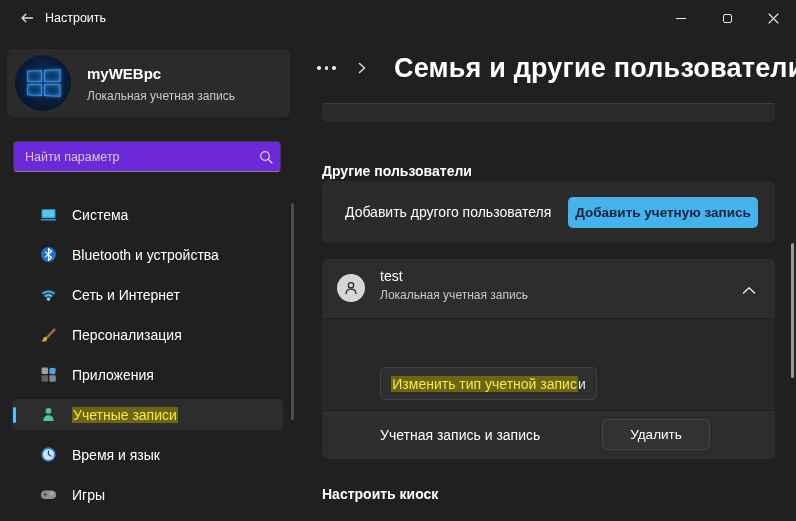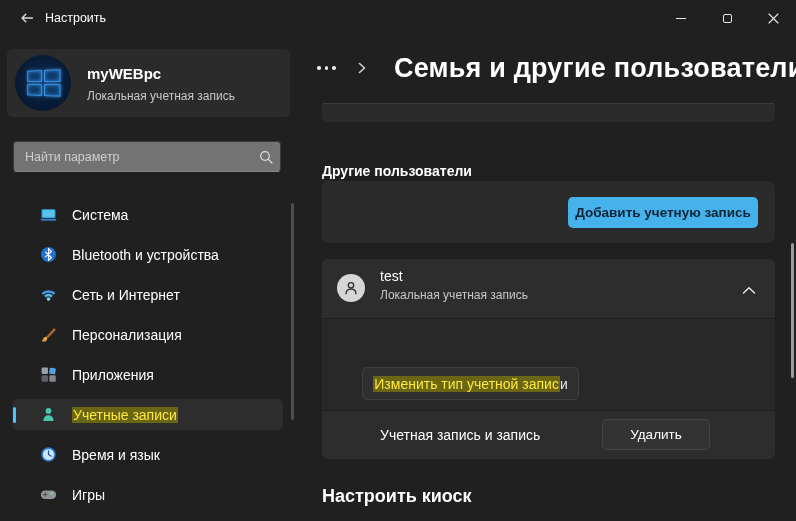--- a/index.html
+++ b/index.html
@@ -24,21 +24,21 @@
   
   #profile-card { left:7px; top:49px; width:283px; height:68px; background:#2b2b2b; border-radius:6px; cursor:pointer; }
   #profile-avatar { left:15px; top:55px; width:56px; height:56px; border-radius:50%;
     background:radial-gradient(circle at 50% 45%, #0d2a4e 0%, #081b36 60%, #050f22 100%);
     overflow:hidden; display:flex; align-items:center; justify-content:center; }
   .winlogo { display:grid; grid-template-columns:16px 16px; grid-template-rows:12px 12px; gap:2px; transform:perspective(60px) rotateY(-12deg); }
   .winlogo div { background:#0d3a68; border:1px solid #3b8fe0; box-shadow:0 0 4px #2f7fd0 inset, 0 0 3px #2f7fd0; }
   #profile-name { left:87px; top:65px; font-size:15px; font-weight:bold; color:#ffffff; }
   #profile-sub { left:87px; top:89px; font-size:12px; color:#c8c8c8; }
 
-  #search-box { left:13px; top:141px; width:268px; height:31px; background:#737373;
+  #search-box { left:13px; top:141px; width:268px; height:31px; background:#6d28d9;
     border:1px solid #3a3a3a; border-bottom:1px solid #848484; border-radius:4px;
     display:flex; align-items:center; }
   #search-input { flex:1; background:transparent; border:none; outline:none; color:#e8e8e8;
     font-size:12.5px; padding:0 8px 0 11px; font-family:inherit; }
   #search-input::placeholder { color:#cfcfcf; }
   #search-icon { width:28px; display:flex; justify-content:center; cursor:pointer; }
 
   #nav { left:12px; top:199px; width:271px; }
   .nav-item { position:relative; height:31px; margin-bottom:9px; border-radius:5px;
     display:flex; align-items:center; padding-left:28px; cursor:pointer; }
@@ -70,33 +70,33 @@
   #user-card { left:322px; top:259px; width:453px; height:200px; background:#282828; border-radius:6px; }
   #user-header { left:322px; top:259px; width:453px; height:60px; background:#2d2d2d;
     border-bottom:1px solid #1f1f1f; border-radius:6px 6px 0 0; cursor:pointer; }
   #user-avatar { left:337px; top:274px; width:28px; height:28px; border-radius:50%; background:#d6d6d6;
     display:flex; align-items:center; justify-content:center; }
   #user-name { left:380px; top:268px; font-size:14px; color:#ffffff; }
   #user-sub { left:380px; top:288px; font-size:12px; color:#c8c8c8; }
   #expander-chevron { left:740px; top:281px; width:18px; height:18px; display:flex; align-items:center; justify-content:center; cursor:pointer; }
 
   #acct-options-label { left:380px; top:331px; font-size:13.5px; color:#e8e8e8; }
-  #change-type-btn { left:362px; top:367px; width:217px; height:33px; background:#2f2f2f;
+  #change-type-btn { left:380px; top:367px; width:217px; height:33px; background:#2f2f2f;
     border:1px solid #404040; border-radius:5px; display:flex; align-items:center; justify-content:center;
     font-size:14px; cursor:pointer; }
   #change-type-btn .tail { color:#e8e8e8; }
 
   #delete-row { left:322px; top:410px; width:453px; height:49px; background:#2d2d2d;
     border-top:1px solid #1f1f1f; border-radius:0 0 6px 6px; }
   #delete-label { left:380px; top:410px; height:49px; display:flex; align-items:center; font-size:14px; color:#ffffff; }
   #delete-btn { left:602px; top:419px; width:108px; height:31px; background:#333333;
     border:1px solid #454545; border-radius:5px; color:#ffffff; font-size:13.5px;
     font-family:inherit; cursor:pointer; }
 
-  #kiosk-title { left:322px; top:486px; font-size:18px; font-weight:600; color:#ffffff; }
+  #kiosk-title { left:322px; top:486px; font-size:14px; font-weight:600; color:#ffffff; }
   #main-scroll { left:791px; top:243px; width:3px; height:135px; background:#9a9a9a; border-radius:2px; cursor:pointer; }
 </style>
 </head>
 <body>
 
 <div id="frame">
 
   <div class="abs" id="titlebar">
     <div class="abs" id="back-btn">
       <svg width="16" height="16" viewBox="0 0 16 16">
@@ -217,20 +217,21 @@
         <path d="M3.5 2.5 L8.5 7 L3.5 11.5" fill="none" stroke="#d4d4d4" stroke-width="1.6" stroke-linecap="round" stroke-linejoin="round"></path>
       </svg>
   </div>
   <div class="abs" id="page-title">Семья и другие пользователи</div>
 
   <div class="abs" id="partial-card"></div>
 
   <div class="abs" id="other-users-title">Другие пользователи</div>
 
   <div class="abs" id="add-card"></div>
+  <div class="abs" id="add-label">Добавить другого пользователя</div>
   <button class="abs" id="add-account-btn">Добавить учетную запись</button>
 
   <div class="abs" id="user-card"></div>
   <div class="abs" id="user-header"></div>
   <div class="abs" id="user-avatar">
     <svg width="18" height="18" viewBox="0 0 16 16">
       <circle cx="8" cy="5.6" r="2.4" fill="none" stroke="#2e2e2e" stroke-width="1.2"></circle>
       <path d="M3.6 13 c0 -2.6 2 -4 4.4 -4 s4.4 1.4 4.4 4" fill="none" stroke="#2e2e2e" stroke-width="1.2" stroke-linecap="round"></path>
     </svg>
   </div>

